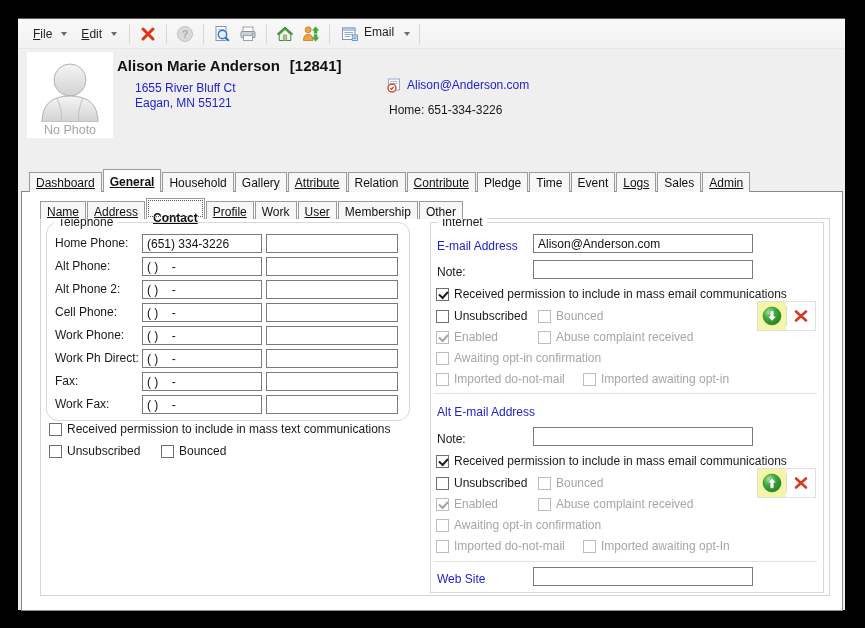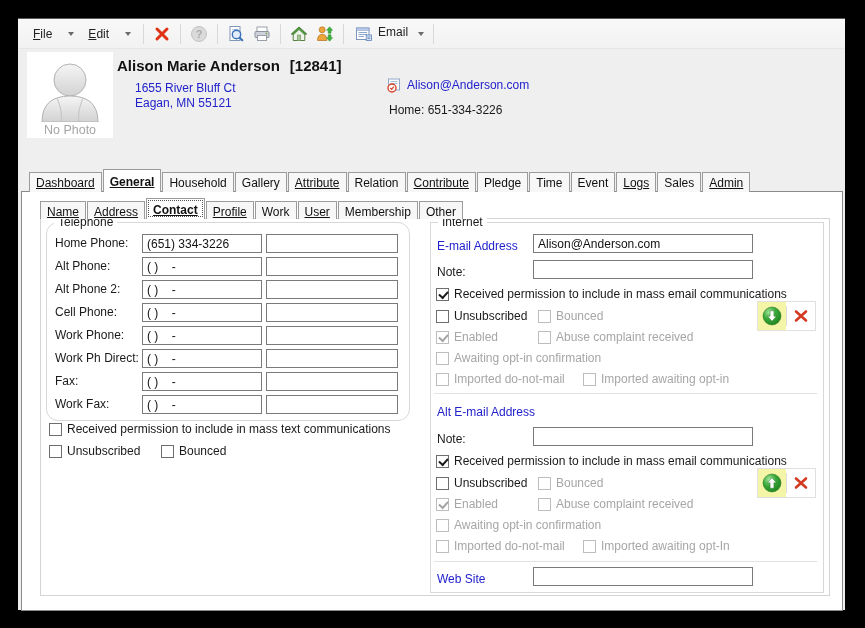--- a/index.html
+++ b/index.html
@@ -13,21 +13,21 @@
     position:absolute;left:18px;top:18px;width:827px;height:592px;
     background:#efefef;border-top:1px solid #5a5a5a;box-sizing:border-box;
   }
   
   .toolbar{
     position:absolute;left:0;top:0;width:100%;height:30px;
     background:linear-gradient(#f8f8f8,#f2f2f2);
     border-bottom:1px solid #e6e6e6;
     display:flex;align-items:center;padding-left:8px;box-sizing:border-box;
   }
-  .menu{display:flex;align-items:center;gap:16px;padding:3px 7px;font-size:12px;color:#222;cursor:default;}
+  .menu{display:flex;align-items:center;gap:9px;padding:3px 7px;font-size:12px;color:#222;cursor:default;}
   .menu-label{display:inline-block;}
   .menu-label::first-letter{text-decoration:underline;}
   .caret{width:0;height:0;border-left:3px solid transparent;border-right:3px solid transparent;border-top:4px solid #6a6a6a;}
   .tb-sep{width:1px;height:20px;background:#d8d8d8;margin:0 5px;}
   .tb-btn{display:flex;align-items:center;justify-content:center;padding:2px 4px;}
   .email-btn{display:flex;align-items:flex-start;gap:5px;padding:2px 6px;font-size:12px;color:#222;}
   
   .avatar{
     position:absolute;left:9px;top:33px;width:86px;height:86px;background:#fff;
     display:flex;flex-direction:column;align-items:center;justify-content:flex-end;
@@ -49,21 +49,21 @@
   }
   .tab.u{text-decoration:underline;}
   .tab.active{height:23px;padding-top:5px;background:#fff;font-weight:bold;}
   .tab.focus{outline:1px dotted #555;outline-offset:-3px;}
   .main-page{
     position:absolute;left:3px;top:172px;width:820px;height:418px;
     background:#fff;border:1px solid #8a8a8a;box-sizing:content-box;
   }
   .sub-tabs{left:18px;top:6px;height:21px;}
   .sub-tabs .tab{height:18px;background:#f7f7f7;}
-  .sub-tabs .tab.active{height:21px;padding-top:4px;background:#fff;}
+  .sub-tabs .tab.active{height:21px;padding-top:12px;background:#fff;}
   .sub-page{
     position:absolute;left:18px;top:26px;width:790px;height:378px;
     background:#fff;border:1px solid #d4d4d4;box-sizing:border-box;
   }
   
   .group{position:absolute;border:1px solid #d8d8d8;background:#fff;}
   .group-caption{position:absolute;top:-8px;left:7px;background:#fff;padding:0 4px;font-size:12px;color:#1a1a1a;}
   .tel-group{left:5px;top:3px;width:362px;height:197px;border-radius:12px;}
   .net-group{left:389px;top:3px;width:392px;height:369px;}
   

